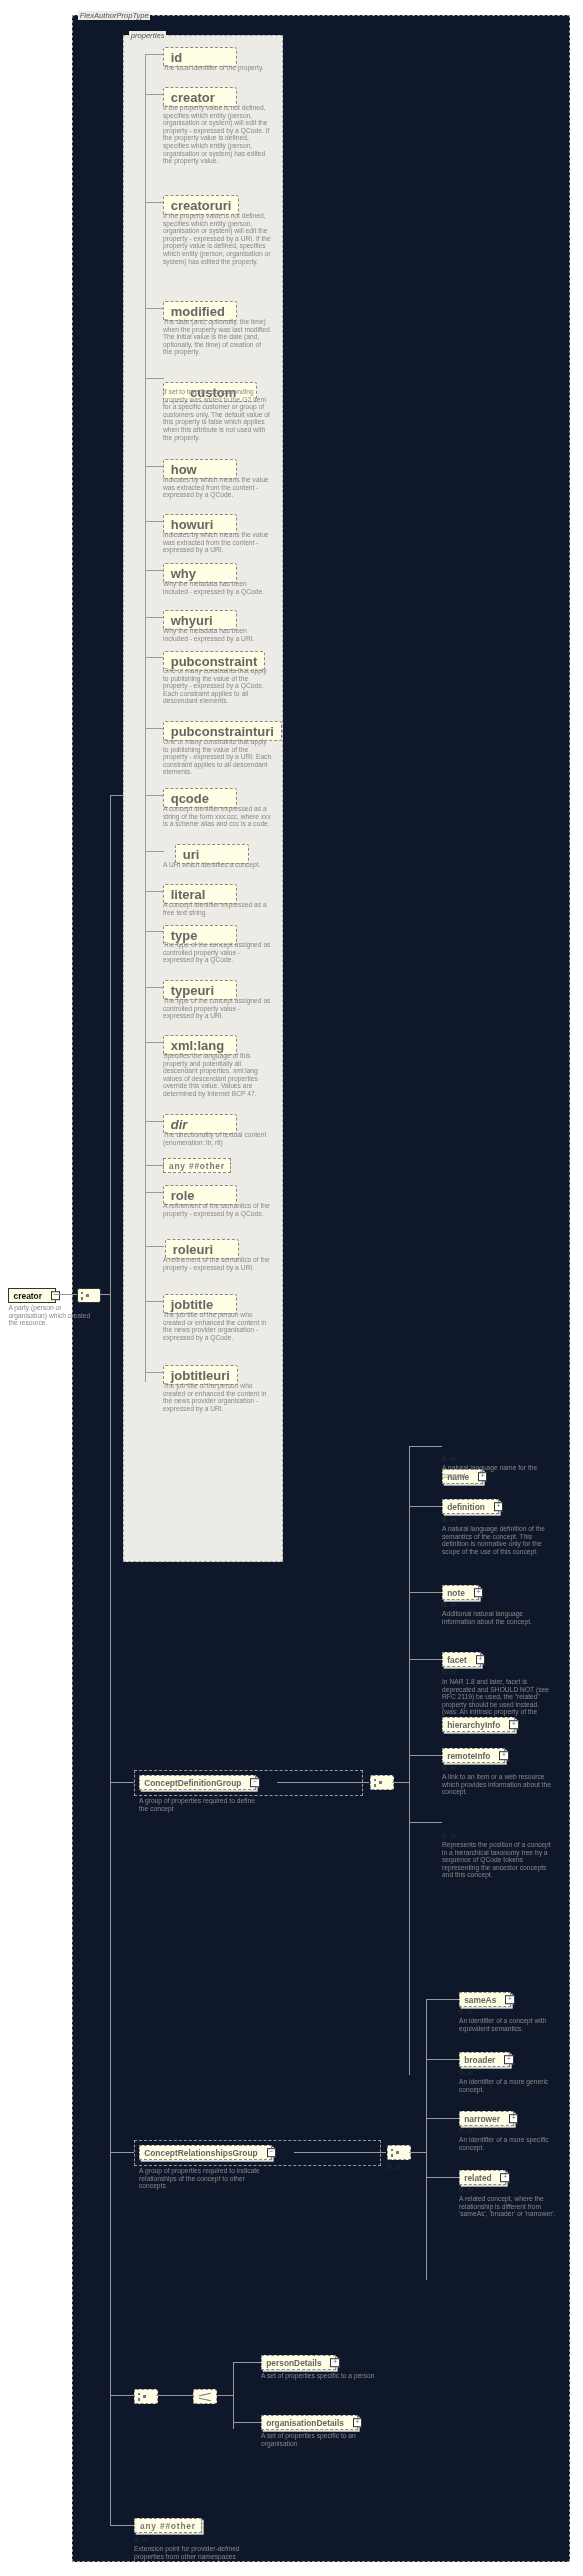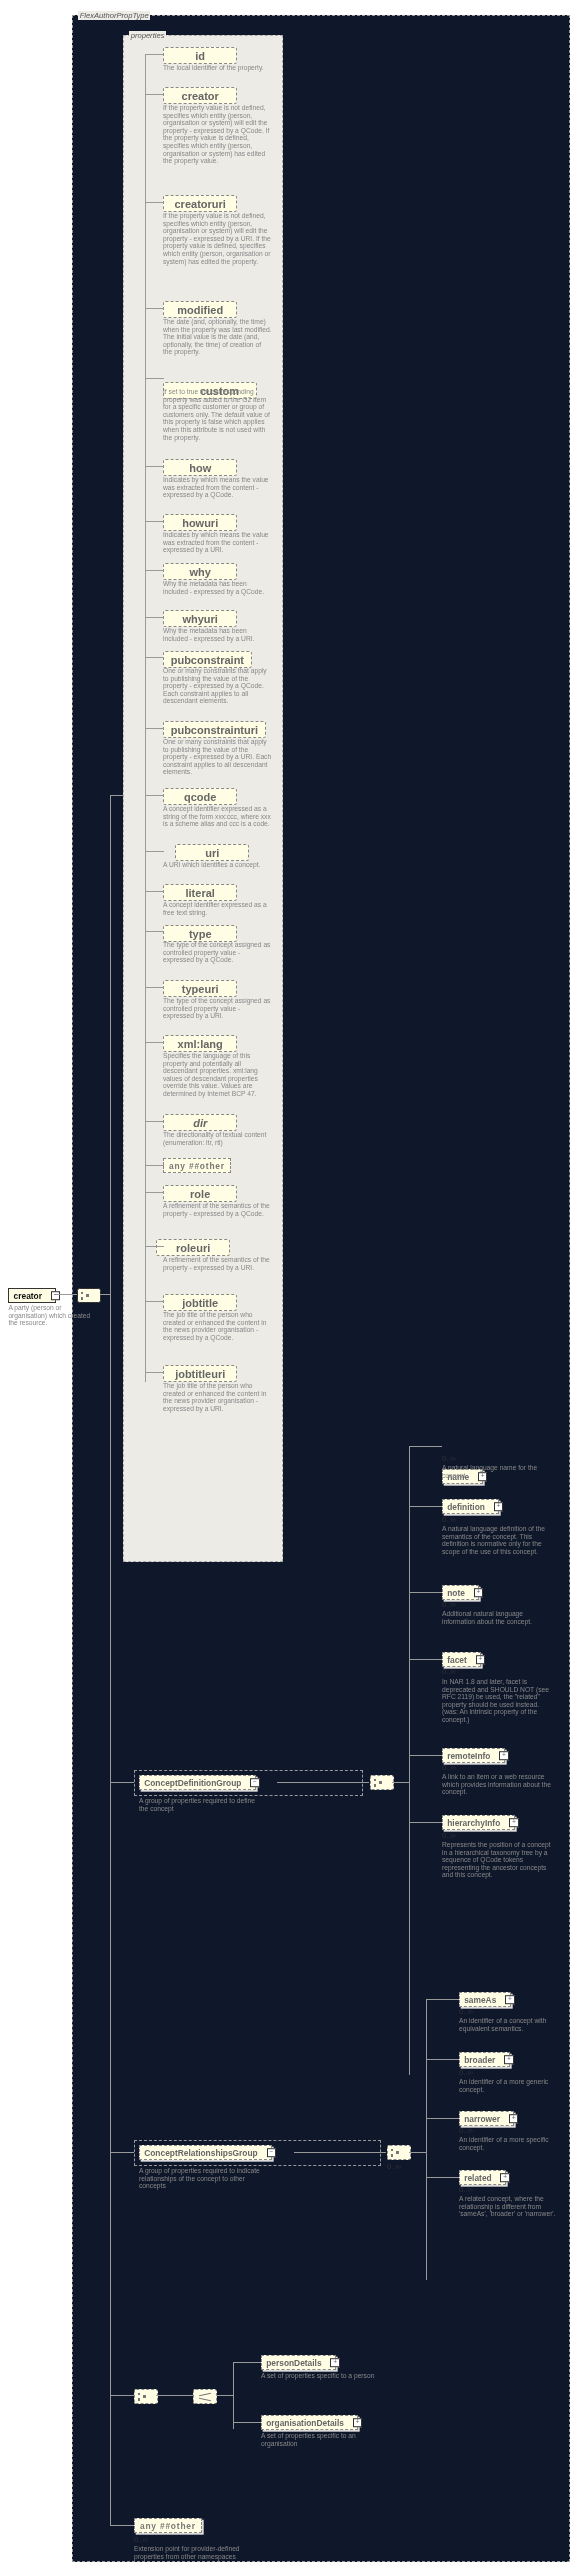--- a/index.html
+++ b/index.html
@@ -62,26 +62,25 @@
     font-size: 6.7px;
     line-height: 6.7px;
     font-weight: normal;
   }
   .attrbox {
     position: absolute;
     background: #fffde3;
     border: 0.8px dashed #888;
     border-radius: 2.5px;
     padding: 1.7px 6.7px;
-    font-size: 11px;
+    font-size: 13px;
     font-weight: bold;
     color: #666;
     white-space: nowrap;
     min-width: 59px;
-    text-align: center;
   }
   .desc {
     position: absolute;
     font-size: 6.7px;
     line-height: 7.6px;
     color: #888;
     width: 109px;
   }
   .desc.narrow { width: 84px;}
   .desc.wide { width: 126px;}
@@ -239,21 +238,21 @@
 <div class="desc" style="left:163px; top:1052px;">Specifies the language of this property and potentially all descendant properties. xml:lang values of descendant properties override this value. Values are determined by Internet BCP 47.</div>
 
 <div class="attrbox" style="left:163px; top:1114px;font-style:italic;"><span>dir</span></div>
 <div class="desc" style="left:163px; top:1131px;">The directionality of textual content (enumeration: ltr, rtl)</div>
 
 <div class="any-box spaced" style="left:163px; top:1158px;"><span>any ##other</span></div>
 
 <div class="attrbox" style="left:163px; top:1185px;"><span>role</span></div>
 <div class="desc" style="left:163px; top:1202px;">A refinement of the semantics of the property - expressed by a QCode.</div>
 
-<div class="attrbox" style="left:156px; top:1239px;"><span>roleuri</span></div>
+<div class="attrbox" style="left:165px; top:1239px;"><span>roleuri</span></div>
 <div class="desc" style="left:163px; top:1256px;">A refinement of the semantics of the property - expressed by a URI.</div>
 
 <div class="attrbox" style="left:163px; top:1294px;"><span>jobtitle</span></div>
 <div class="desc" style="left:163px; top:1311px;">The job title of the person who created or enhanced the content in the news provider organisation - expressed by a QCode.</div>
 
 <div class="attrbox" style="left:163px; top:1365px;"><span>jobtitleuri</span></div>
 <div class="desc" style="left:163px; top:1382px;">The job title of the person who created or enhanced the content in the news provider organisation - expressed by a URI.</div>
 
 <div class="vline" style="left:145px; top:54px; height:1328px;"></div>
 
@@ -289,21 +288,21 @@
 <div class="elbox optional" style="left:442px; top:1652px; box-shadow: 1.7px 1.7px 0 #ddd;"><span>facet</span><span class="expand">+</span></div>
 <div class="card" style="left:442px; top:1667px;">0..∞</div>
 <div class="desc" style="left:442px; top:1678px;">In NAR 1.8 and later, facet is deprecated and SHOULD NOT (see RFC 2119) be used, the "related" property should be used instead. (was: An intrinsic property of the concept.)</div>
 <div class="hline" style="left:409px; top:1659px; width:33px;"></div>
 
 <div class="elbox optional" style="left:442px; top:1748px; box-shadow: 1.7px 1.7px 0 #ddd;"><span>remoteInfo</span><span class="expand">+</span></div>
 <div class="card" style="left:442px; top:1763px;">0..∞</div>
 <div class="desc" style="left:442px; top:1773px;">A link to an item or a web resource which provides information about the concept.</div>
 <div class="hline" style="left:409px; top:1755px; width:33px;"></div>
 
-<div class="elbox optional" style="left:442px; top:1815px; box-shadow: 1.7px 1.7px 0 #ddd; text-align: right;"><span>hierarchyInfo</span><span class="expand">+</span></div>
+<div class="elbox optional" style="left:442px; top:1717px; box-shadow: 1.7px 1.7px 0 #ddd; text-align: right;"><span>hierarchyInfo</span><span class="expand">+</span></div>
 <div class="card" style="left:442px; top:1831px;">0..∞</div>
 <div class="desc" style="left:442px; top:1841px;">Represents the position of a concept in a hierarchical taxonomy tree by a sequence of QCode tokens representing the ancestor concepts and this concept.</div>
 <div class="hline" style="left:409px; top:1822px; width:33px;"></div>
 
 <div class="vline" style="left:409px; top:1782px; height:40px;"></div>
 
 <div class="hline" style="left:110px; top:2152px; width:23.5px;"></div>
 <div class="dashed-region" style="left:134px; top:2140px; width:245px; height:23.5px;"></div>
 <div class="elbox optional" style="left:139px; top:2145px; border:0.8px dashed #888; box-shadow: 1.7px 1.7px 0 #ddd;">
   <span>ConceptRelationshipsGroup</span>

